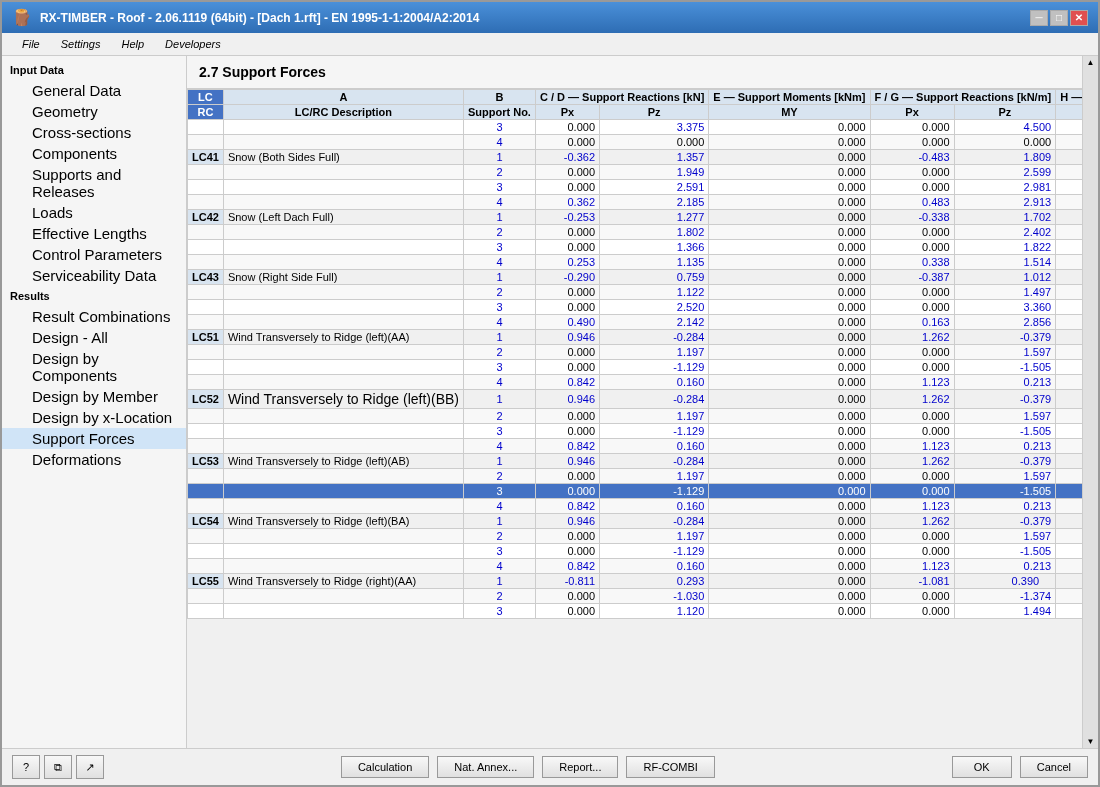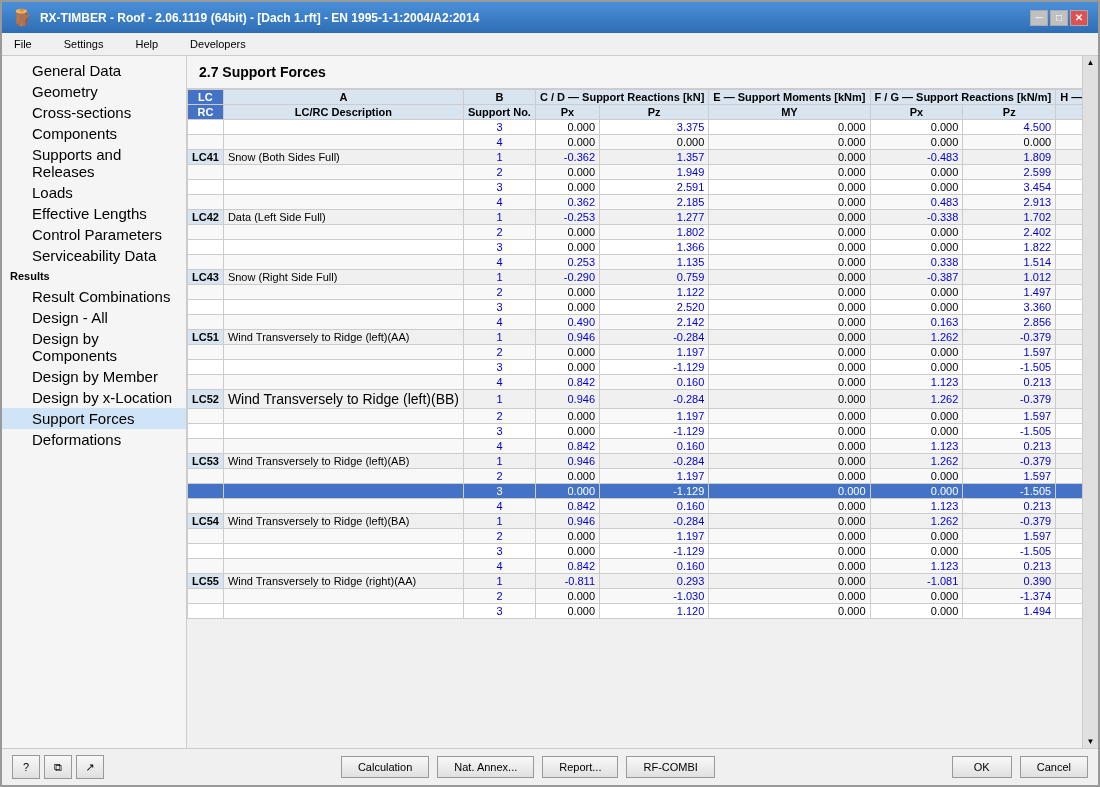--- a/index.html
+++ b/index.html
@@ -6,21 +6,21 @@
     body { font-family: 'Segoe UI', Tahoma, Geneva, Verdana, sans-serif; font-size: 11px; background: #f0f0f0; }
     
     .window { width: 1100px; height: 787px; background: #f0f0f0; border: 2px solid #999; display: flex; flex-direction: column; }
     
     .title-bar { background: linear-gradient(to bottom, #4a90d9, #2e6db4); color: white; padding: 6px 10px; display: flex; justify-content: space-between; align-items: center; font-size: 12px; font-weight: bold; }
     .title-bar-buttons { display: flex; gap: 2px; }
     .title-btn { width: 18px; height: 16px; border: 1px solid #aaa; cursor: pointer; display: flex; align-items: center; justify-content: center; font-size: 10px; font-weight: bold; }
     .close-btn { background: #e05050; color: white; }
     .min-btn, .max-btn { background: #c0c0c0; }
     
-    .menu-bar { background: #f0f0f0; padding: 2px 4px; display: flex; gap: 16px; border-bottom: 1px solid #ccc; }
+    .menu-bar { background: #f0f0f0; padding: 2px 12px; display: flex; gap: 5px; border-bottom: 1px solid #ccc; font-style: italic; }
     .menu-item { padding: 3px 8px; cursor: pointer; font-size: 11px; }
     
     .main-content { display: flex; flex: 1; overflow: hidden; }
     
     .sidebar { width: 185px; background: #f5f5f5; border-right: 1px solid #ccc; padding: 4px 0; overflow-y: auto; flex-shrink: 0; }
     .sidebar-section { font-weight: bold; padding: 4px 8px; font-size: 11px; color: #000; }
     .sidebar-sub { padding: 2px 8px 2px 30px; font-size: 15px; color: #000; cursor: pointer; }
     .sidebar-sub.active { background: #d0e4f7; }
     
     .content-area { flex: 1; display: flex; flex-direction: column; overflow: hidden; }
@@ -63,20 +63,21 @@
   <div class="menu-bar">
     <div class="menu-item">File</div>
     <div class="menu-item">Settings</div>
     <div class="menu-item">Help</div>
     <div class="menu-item">Developers</div>
   </div>
 
   <div class="main-content">
 
     <div class="sidebar">
+      <div class="sidebar-section">Input Data</div>
       <div class="sidebar-sub">General Data</div>
       <div class="sidebar-sub">Geometry</div>
       <div class="sidebar-sub">Cross-sections</div>
       <div class="sidebar-sub">Components</div>
       <div class="sidebar-sub">Supports and Releases</div>
       <div class="sidebar-sub">Loads</div>
       <div class="sidebar-sub">Effective Lengths</div>
       <div class="sidebar-sub">Control Parameters</div>
       <div class="sidebar-sub">Serviceability Data</div>
       <div class="sidebar-section">Results</div>
@@ -162,37 +163,37 @@
                 <td style="text-align: right; padding-right: 4px; color: rgb(0, 0, 0);">0.000</td>
               </tr>
               <tr style="background: rgb(255, 255, 255);">
                 <td style="font-weight: bold; text-align: center; font-size: 11px;"></td>
                 <td style="font-size: 11px;"></td>
                 <td style="text-align: center; color: rgb(0, 0, 204);">3</td>
                 <td style="text-align: right; padding-right: 4px; color: rgb(0, 0, 0);">0.000</td>
                 <td style="text-align: right; padding-right: 4px; color: rgb(0, 0, 204);">2.591</td>
                 <td style="text-align: right; padding-right: 4px; color: rgb(0, 0, 0);">0.000</td>
                 <td style="text-align: right; padding-right: 4px; color: rgb(0, 0, 0);">0.000</td>
-                <td style="text-align: right; padding-right: 4px; color: rgb(0, 0, 204);">3.454</td>
+                <td style="text-align: right; padding-right: 4px; color: rgb(0, 0, 204);">2.981</td>
                 <td style="text-align: right; padding-right: 4px; color: rgb(0, 0, 0);">0.000</td>
               </tr>
               <tr style="background: rgb(248, 248, 248);">
                 <td style="font-weight: bold; text-align: center; font-size: 11px;"></td>
                 <td style="font-size: 11px;"></td>
                 <td style="text-align: center; color: rgb(0, 0, 204);">4</td>
                 <td style="text-align: right; padding-right: 4px; color: rgb(0, 0, 204);">0.362</td>
                 <td style="text-align: right; padding-right: 4px; color: rgb(0, 0, 204);">2.185</td>
                 <td style="text-align: right; padding-right: 4px; color: rgb(0, 0, 0);">0.000</td>
                 <td style="text-align: right; padding-right: 4px; color: rgb(0, 0, 204);">0.483</td>
                 <td style="text-align: right; padding-right: 4px; color: rgb(0, 0, 204);">2.913</td>
                 <td style="text-align: right; padding-right: 4px; color: rgb(0, 0, 0);">0.000</td>
               </tr>
               <tr style="background: rgb(240, 240, 240);">
                 <td style="font-weight: bold; text-align: center; font-size: 11px; background: rgb(216, 228, 240);">LC42</td>
-                <td style="font-size: 11px;">Data (Left Side Full)</td>
+                <td style="font-size: 11px;">Snow (Left Dach Full)</td>
                 <td style="text-align: center; color: rgb(0, 0, 204);">1</td>
                 <td style="text-align: right; padding-right: 4px; color: rgb(0, 0, 204);">-0.253</td>
                 <td style="text-align: right; padding-right: 4px; color: rgb(0, 0, 204);">1.277</td>
                 <td style="text-align: right; padding-right: 4px; color: rgb(0, 0, 0);">0.000</td>
                 <td style="text-align: right; padding-right: 4px; color: rgb(0, 0, 204);">-0.338</td>
                 <td style="text-align: right; padding-right: 4px; color: rgb(0, 0, 204);">1.702</td>
                 <td style="text-align: right; padding-right: 4px; color: rgb(0, 0, 0);">0.000</td>
               </tr>
               <tr style="background: rgb(248, 248, 248);">
                 <td style="font-weight: bold; text-align: center; font-size: 11px;"></td>
@@ -448,21 +449,21 @@
                 <td style="text-align: right; padding-right: 4px; color: rgb(0, 0, 0);">0.000</td>
               </tr>
               <tr style="background: rgb(240, 240, 240);">
                 <td style="font-weight: bold; text-align: center; font-size: 11px; background: rgb(216, 228, 240);">LC55</td>
                 <td style="font-size: 11px;">Wind Transversely to Ridge (right)(AA)</td>
                 <td style="text-align: center; color: rgb(0, 0, 204);">1</td>
                 <td style="text-align: right; padding-right: 4px; color: rgb(0, 0, 204);">-0.811</td>
                 <td style="text-align: right; padding-right: 4px; color: rgb(0, 0, 204);">0.293</td>
                 <td style="text-align: right; padding-right: 4px; color: rgb(0, 0, 0);">0.000</td>
                 <td style="text-align: right; padding-right: 4px; color: rgb(0, 0, 204);">-1.081</td>
-                <td style="text-align: right; padding-right: 4px; color: rgb(0, 0, 204); margin-top: 38px;">0.390</td>
+                <td style="text-align: right; padding-right: 16px; color: rgb(0, 0, 204); margin-top: 38px;">0.390</td>
                 <td style="text-align: right; padding-right: 4px; color: rgb(0, 0, 0);">0.000</td>
               </tr>
               <tr style="background: rgb(248, 248, 248);">
                 <td style="font-weight: bold; text-align: center; font-size: 11px;"></td>
                 <td style="font-size: 11px;"></td>
                 <td style="text-align: center; color: rgb(0, 0, 204);">2</td>
                 <td style="text-align: right; padding-right: 4px; color: rgb(0, 0, 0);">0.000</td>
                 <td style="text-align: right; padding-right: 4px; color: rgb(0, 0, 204);">-1.030</td>
                 <td style="text-align: right; padding-right: 4px; color: rgb(0, 0, 0);">0.000</td>
                 <td style="text-align: right; padding-right: 4px; color: rgb(0, 0, 0);">0.000</td>

